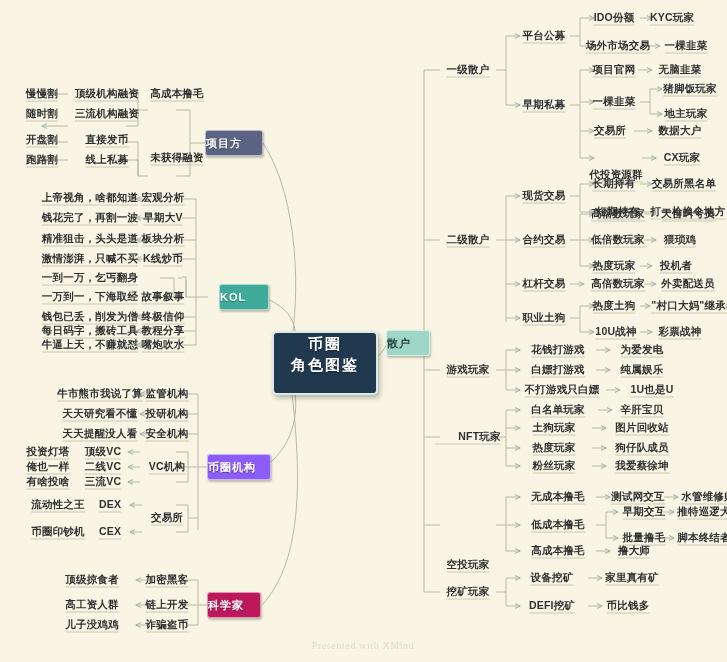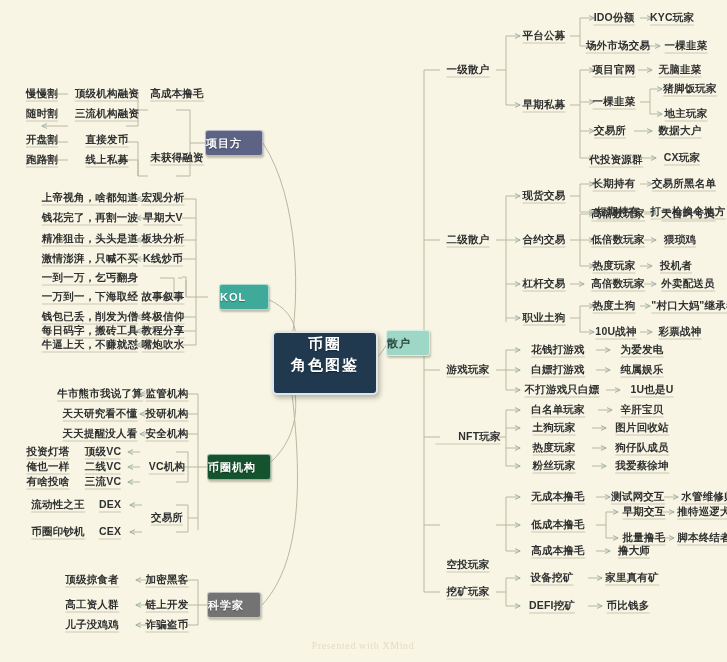--- a/index.html
+++ b/index.html
@@ -50,22 +50,22 @@
     border-radius:5px;
     font-size:15px;
     letter-spacing:2px;
     line-height:21px;
     text-align:center;
     flex-direction:column;
     box-shadow:2px 3px 5px rgba(60,60,40,.35);
   }
   .topic.t-project{width:56px;height:24px;background:#5c6384;}
   .topic.t-kol{width:48px;height:24px;background:#3fa99a;}
-  .topic.t-inst{width:62px;height:24px;background:#14532d;}
-  .topic.t-sci{width:52px;height:24px;background:#737373;}
+  .topic.t-inst{width:62px;height:24px;background:#8b5cf6;}
+  .topic.t-sci{width:52px;height:24px;background:#be185d;}
   .topic.t-retail{width:42px;height:24px;background:#9fd7c6;color:#2c4b45;text-shadow:none;}
 
   .watermark{
     position:absolute;left:363px;top:645px;
     transform:translate(-50%,-50%);
     color:#e0dcc6;font-size:10px;letter-spacing:.6px;
     font-family:"Liberation Serif","DejaVu Serif",serif;
   }
 </style>
 </head>
@@ -372,21 +372,21 @@
   <div class="leaf ul c" style="left:544px;top:105px;">早期私募</div>
 
   <div class="leaf ul c" style="left:614px;top:18px;">IDO份额</div>
   <div class="leaf ul c" style="left:618px;top:46px;">场外市场交易</div>
   <div class="leaf ul c" style="left:672px;top:18px;">KYC玩家</div>
   <div class="leaf ul c" style="left:686px;top:46px;">一棵韭菜</div>
 
   <div class="leaf ul c" style="left:614px;top:70px;">项目官网</div>
   <div class="leaf ul c" style="left:614px;top:102px;">一棵韭菜</div>
   <div class="leaf ul c" style="left:610px;top:131px;">交易所</div>
-  <div class="leaf ul c" style="left:616px;top:160px;">代投资源群</div>
+  <div class="leaf ul c" style="left:616px;top:175px;">代投资源群</div>
   <div class="leaf ul c" style="left:680px;top:70px;">无脑韭菜</div>
   <div class="leaf ul c" style="left:690px;top:89px;">猪脚饭玩家</div>
   <div class="leaf ul c" style="left:686px;top:114px;">地主玩家</div>
   <div class="leaf ul c" style="left:680px;top:131px;">数据大户</div>
   <div class="leaf ul c" style="left:682px;top:158px;">CX玩家</div>
 
   <div class="leaf ul c" style="left:468px;top:240px;">二级散户</div>
   <div class="leaf ul c" style="left:544px;top:196px;">现货交易</div>
   <div class="leaf ul c" style="left:544px;top:240px;">合约交易</div>
   <div class="leaf ul c" style="left:544px;top:284px;">杠杆交易</div>

